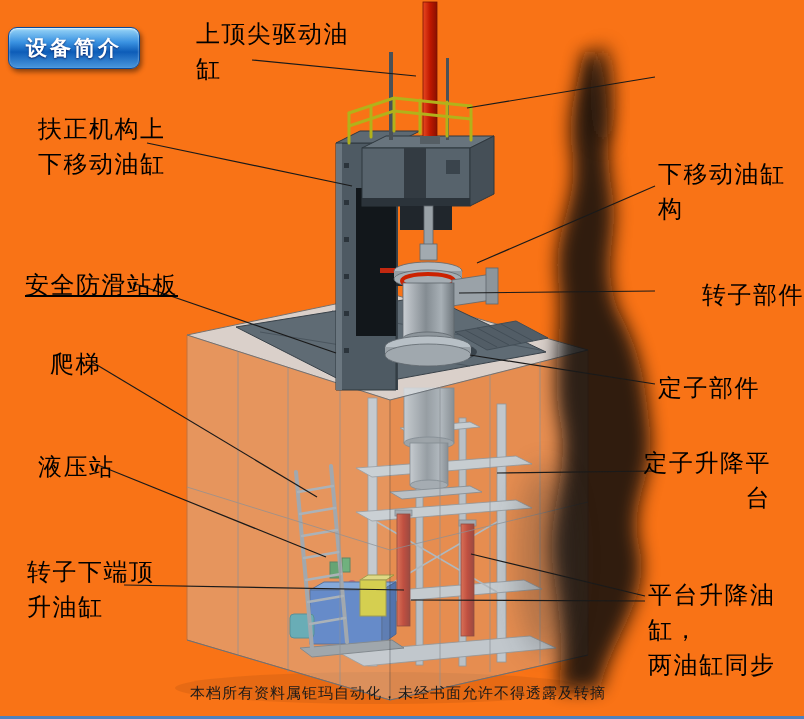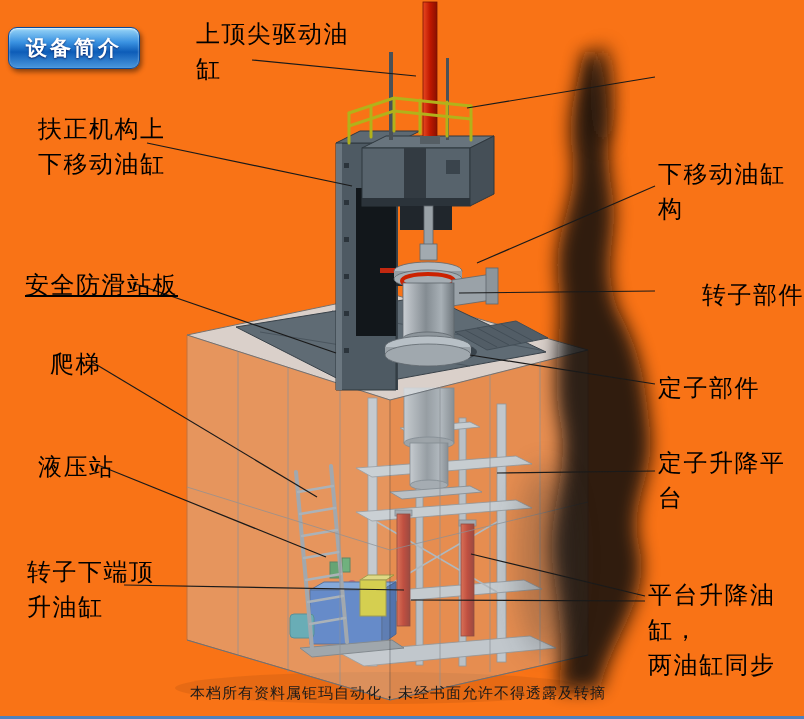--- a/index.html
+++ b/index.html
@@ -17,21 +17,21 @@
   .co-centering-cyl   {left:38px;  top:112px; width:160px;}
   .co-antislip        {left:25px;  top:268px; width:200px;text-decoration:underline;}
   .co-ladder          {left:50px;  top:347px; width:100px;}
   .co-hydraulic       {left:38px;  top:450px; width:120px;}
   .co-rotor-jack      {left:27px;  top:555px; width:160px;}
   
   .co-safety-fence    {left:658px; top:62px;  width:140px;}
   .co-rotor-centering {left:658px; top:157px; width:140px;}
   .co-rotor-part      {left:658px; top:278px; width:140px;margin-left:44px;}
   .co-stator-part     {left:658px; top:371px; width:140px;}
-  .co-stator-platform {left:658px; top:446px; width:140px;}
+  .co-stator-platform {left:631px; top:446px; width:140px;text-align:right;}
   .co-platform-cyl    {left:648px; top:580px; width:156px;font-family:Liberation Mono, monospace;}
   .badge{
     position:absolute;left:8px;top:27px;width:130px;height:40px;border-radius:9px;
     background:linear-gradient(180deg,#9ad6f8 0%,#3b93e2 35%,#0d5cb8 60%,#4a97dd 100%);
     border:1px solid #0a4a9a;
     box-shadow:2px 3px 5px rgba(0,0,0,.45), inset 0 1px 2px rgba(255,255,255,.75);
     display:flex;align-items:center;justify-content:center;
     color:#fff;font-size:21px;font-weight:bold;letter-spacing:3px;
     text-shadow:0 1px 2px rgba(0,0,60,.65);
     font-family:"Liberation Sans","DejaVu Sans",sans-serif;

